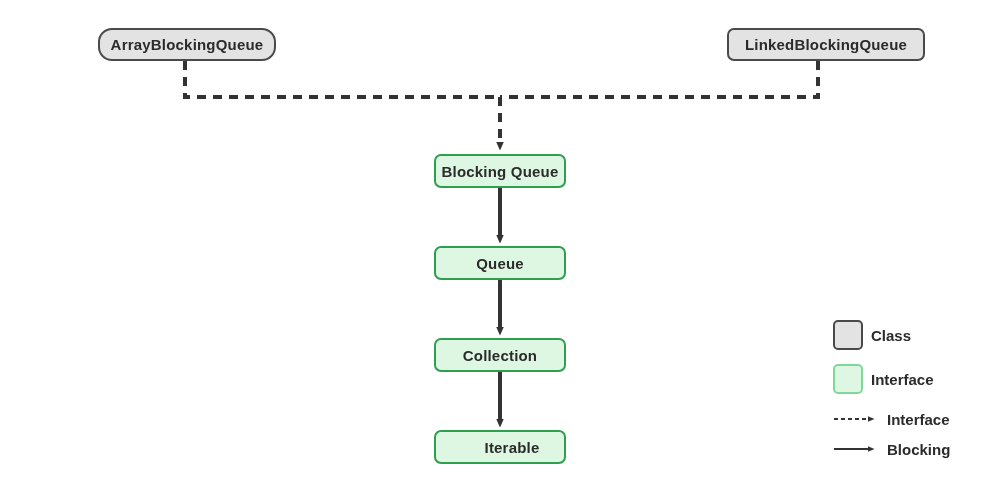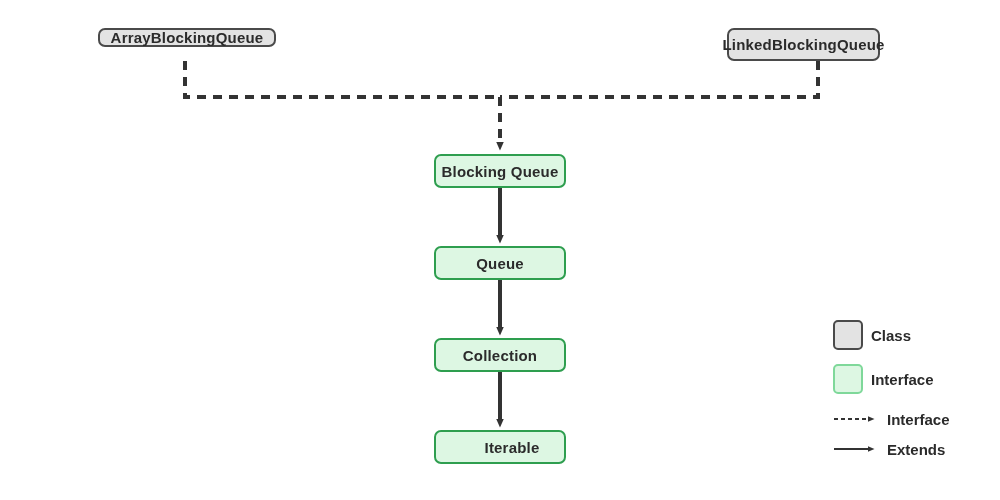--- a/index.html
+++ b/index.html
@@ -112,25 +112,25 @@
 
     <path d="M818,61 L818,97 L500,97" fill="none" stroke="#333333" stroke-width="4" stroke-dasharray="9 7" stroke-linecap="butt"></path>
 
     <path d="M500,97 L500,146" fill="none" stroke="#333333" stroke-width="4" stroke-dasharray="9 7" stroke-linecap="butt" marker-end="url(#arrow-dashed)"></path>
 
     <path d="M500,188 L500,239" fill="none" stroke="#333333" stroke-width="4" marker-end="url(#arrow-solid)"></path>
     <path d="M500,280 L500,331" fill="none" stroke="#333333" stroke-width="4" marker-end="url(#arrow-solid)"></path>
     <path d="M500,372 L500,423" fill="none" stroke="#333333" stroke-width="4" marker-end="url(#arrow-solid)"></path>
   </svg>
 
-  <div class="node node-class" style="left:98px; top:28px; width:178px; height:19px;">
+  <div class="node node-class" style="left:98px; top:28px; width:178px; height:33px;border-radius:14px;">
     <span>ArrayBlockingQueue</span>
   </div>
 
-  <div class="node node-class" style="left:727px; top:28px; width:153px; height:33px;">
+  <div class="node node-class" style="left:727px; top:28px; width:198px; height:33px;">
     <span>LinkedBlockingQueue</span>
   </div>
 
   <div class="node node-interface" style="left:434px; top:154px; width:132px; height:34px;">
     <span>Blocking Queue</span>
   </div>
 
   <div class="node node-interface" style="left:434px; top:338px; width:132px; height:34px;">
     <span>Collection</span>
   </div>
@@ -169,17 +169,17 @@
 
     <div class="legend-row line-row">
       <svg class="legend-line" viewBox="0 0 46 12" xmlns="http://www.w3.org/2000/svg">
         <defs>
           <marker id="legend-arrow-b" markerWidth="7" markerHeight="7" refX="3.5" refY="3" orient="auto" markerUnits="userSpaceOnUse">
             <path d="M0,0 L7,3 L0,6 z" fill="#333333"></path>
           </marker>
         </defs>
         <path d="M1,6 L38,6" fill="none" stroke="#333333" stroke-width="2" marker-end="url(#legend-arrow-b)"></path>
       </svg>
-      <div class="legend-label">Extends</div>
+      <div class="legend-label">Blocking</div>
     </div>
 
   </div>
 </div>
 
 </body></html>

